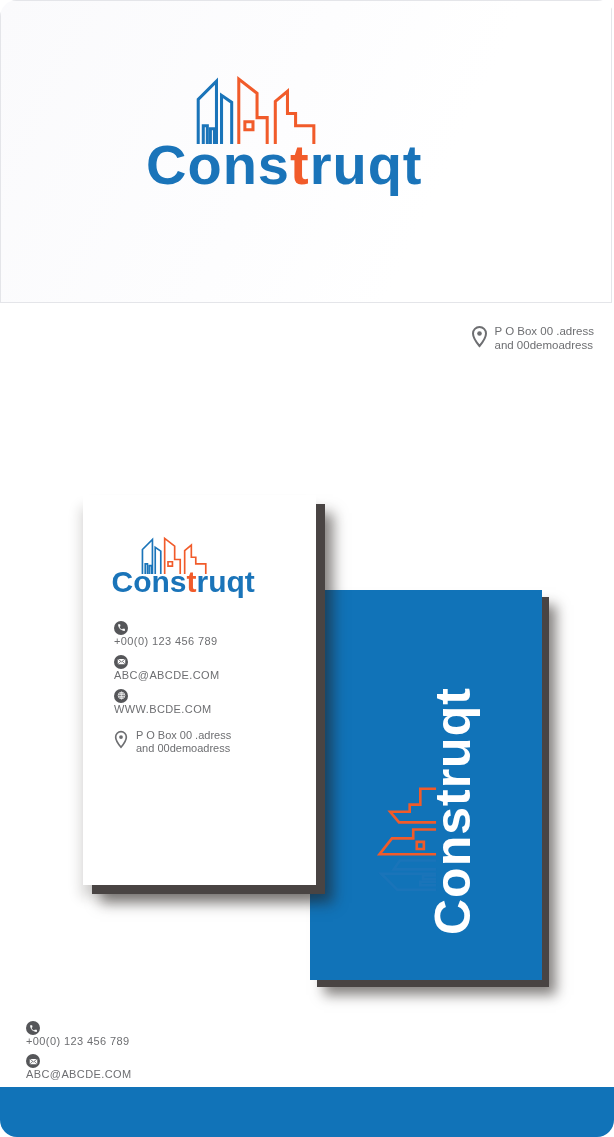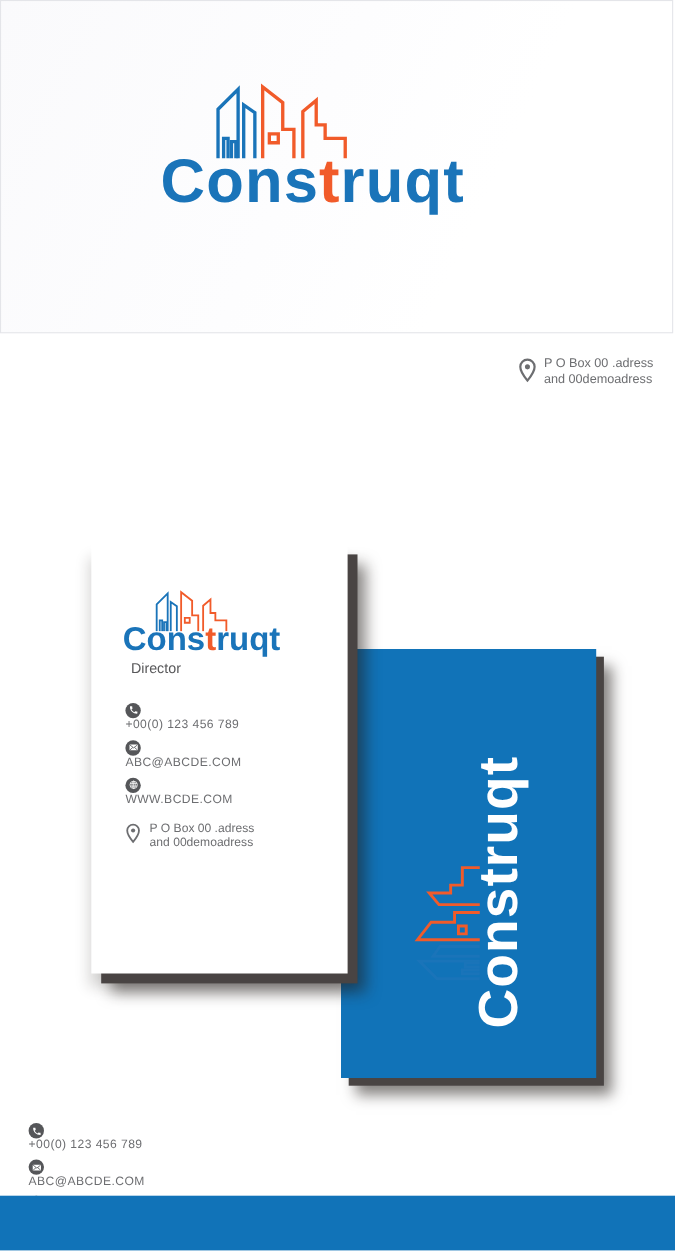--- a/index.html
+++ b/index.html
@@ -1,17 +1,17 @@
 <!DOCTYPE html>
 <html><head>
 <meta charset="utf-8">
 <style>
   html,body{margin:0;padding:0;background:#ffffff;}
   body{font-family:"Liberation Sans",sans-serif;-webkit-font-smoothing:antialiased;}
-  #stage{position:relative;width:614px;height:1137px;background:#ffffff;overflow:hidden;margin:0 auto;}
+  #stage{position:relative;width:614px;height:1137px;background:#ffffff;overflow:hidden;margin:0 auto;border-radius:17px;}
 
   
   .top-panel{
     position:absolute;left:0;top:0;width:612px;height:303px;
     background:linear-gradient(115deg,#fafafc 0%,#fdfdfe 45%,#ffffff 70%);
     border:1px solid #e4e5e9;box-sizing:border-box;
   }
 
   
   .logo{position:relative;text-align:left;}
@@ -152,21 +152,20 @@
   </div>
 
   <div class="white-card">
     <div class="logo logo--card">
       <svg class="sky" viewBox="0 0 126 70">
         <use href="#skyline"></use>
       </svg>
       <div class="word"><span>Cons</span><span class="accent">t</span><span>ruqt</span></div>
     </div>
 
-    <div class="card-title">Director</div>
 
     <div class="contact-list">
       <div class="contact-row">
         <span class="cicon">
             <svg viewBox="0 0 24 24">
               <use href="#phone-glyph"></use>
             </svg>
           </span>
         <span class="txt">+00(0) 123 456 789</span>
       </div>

